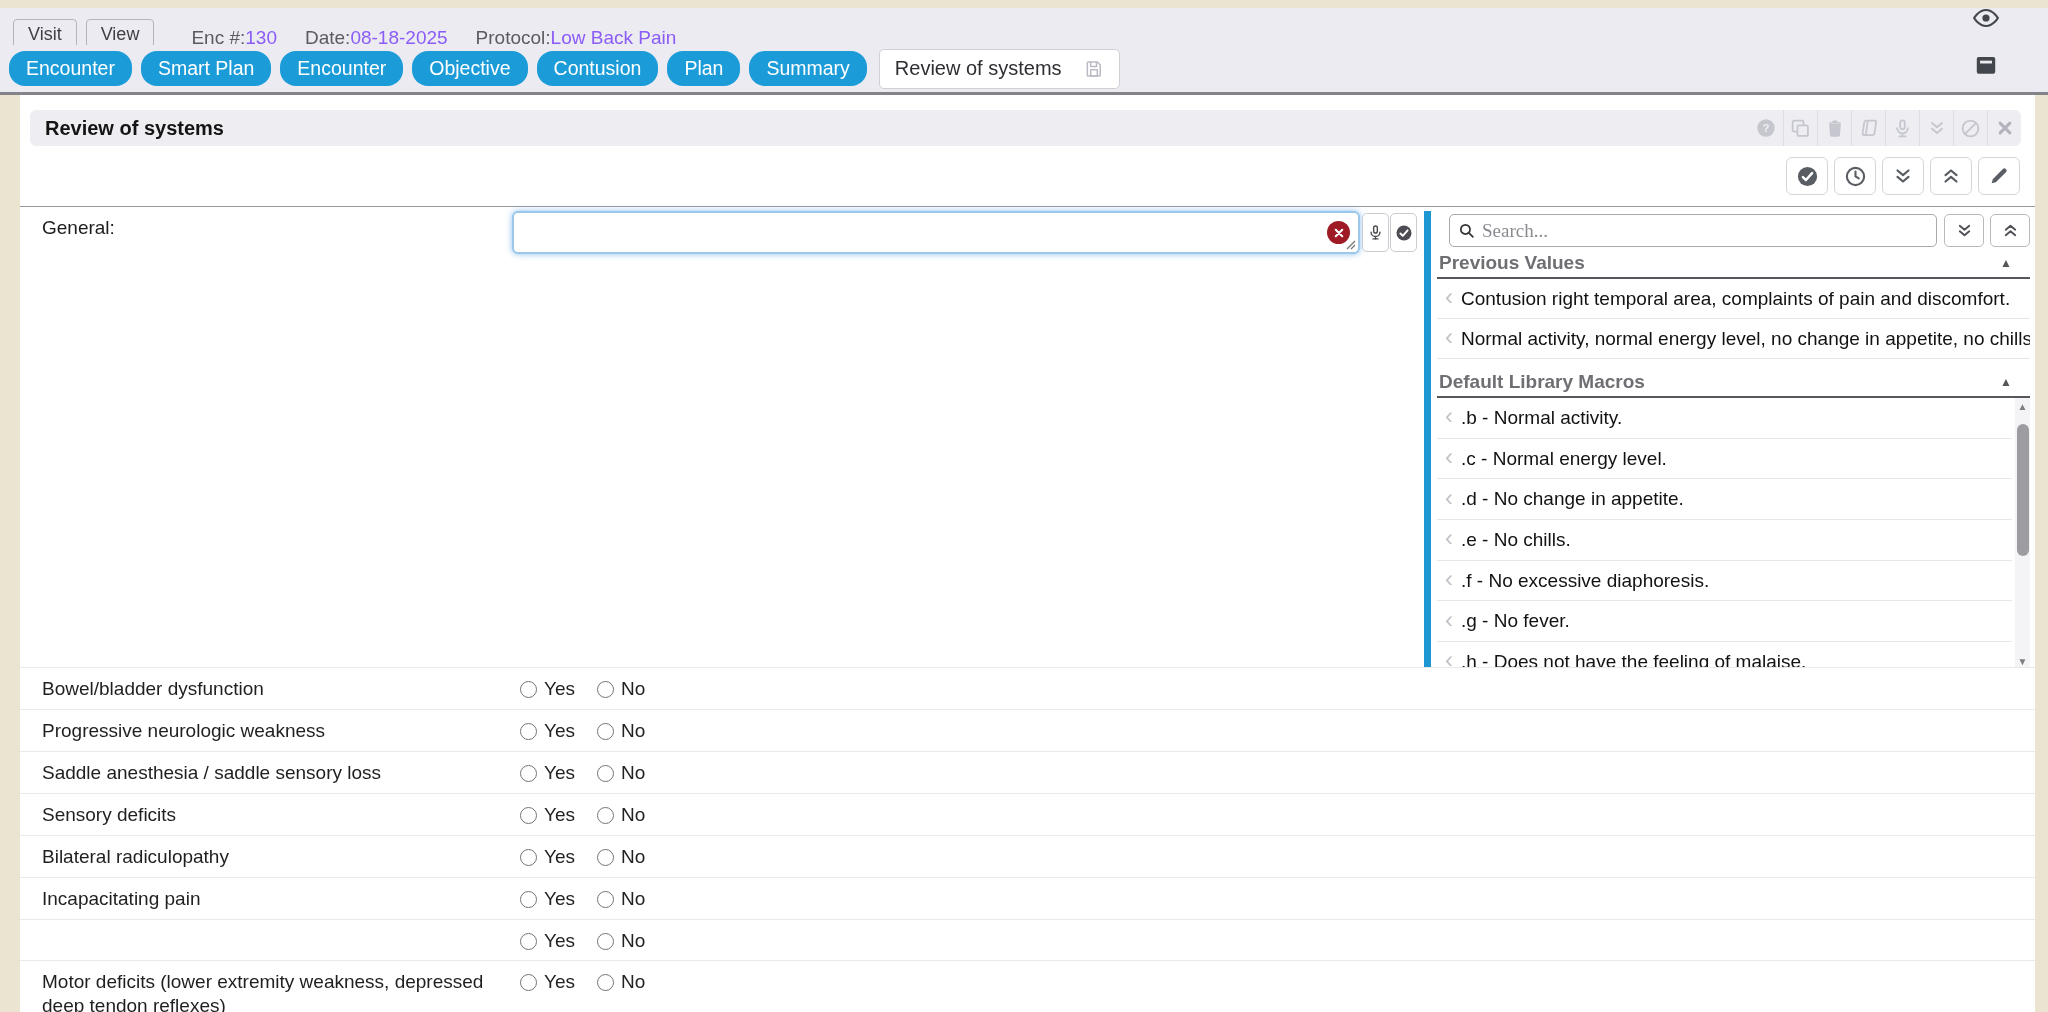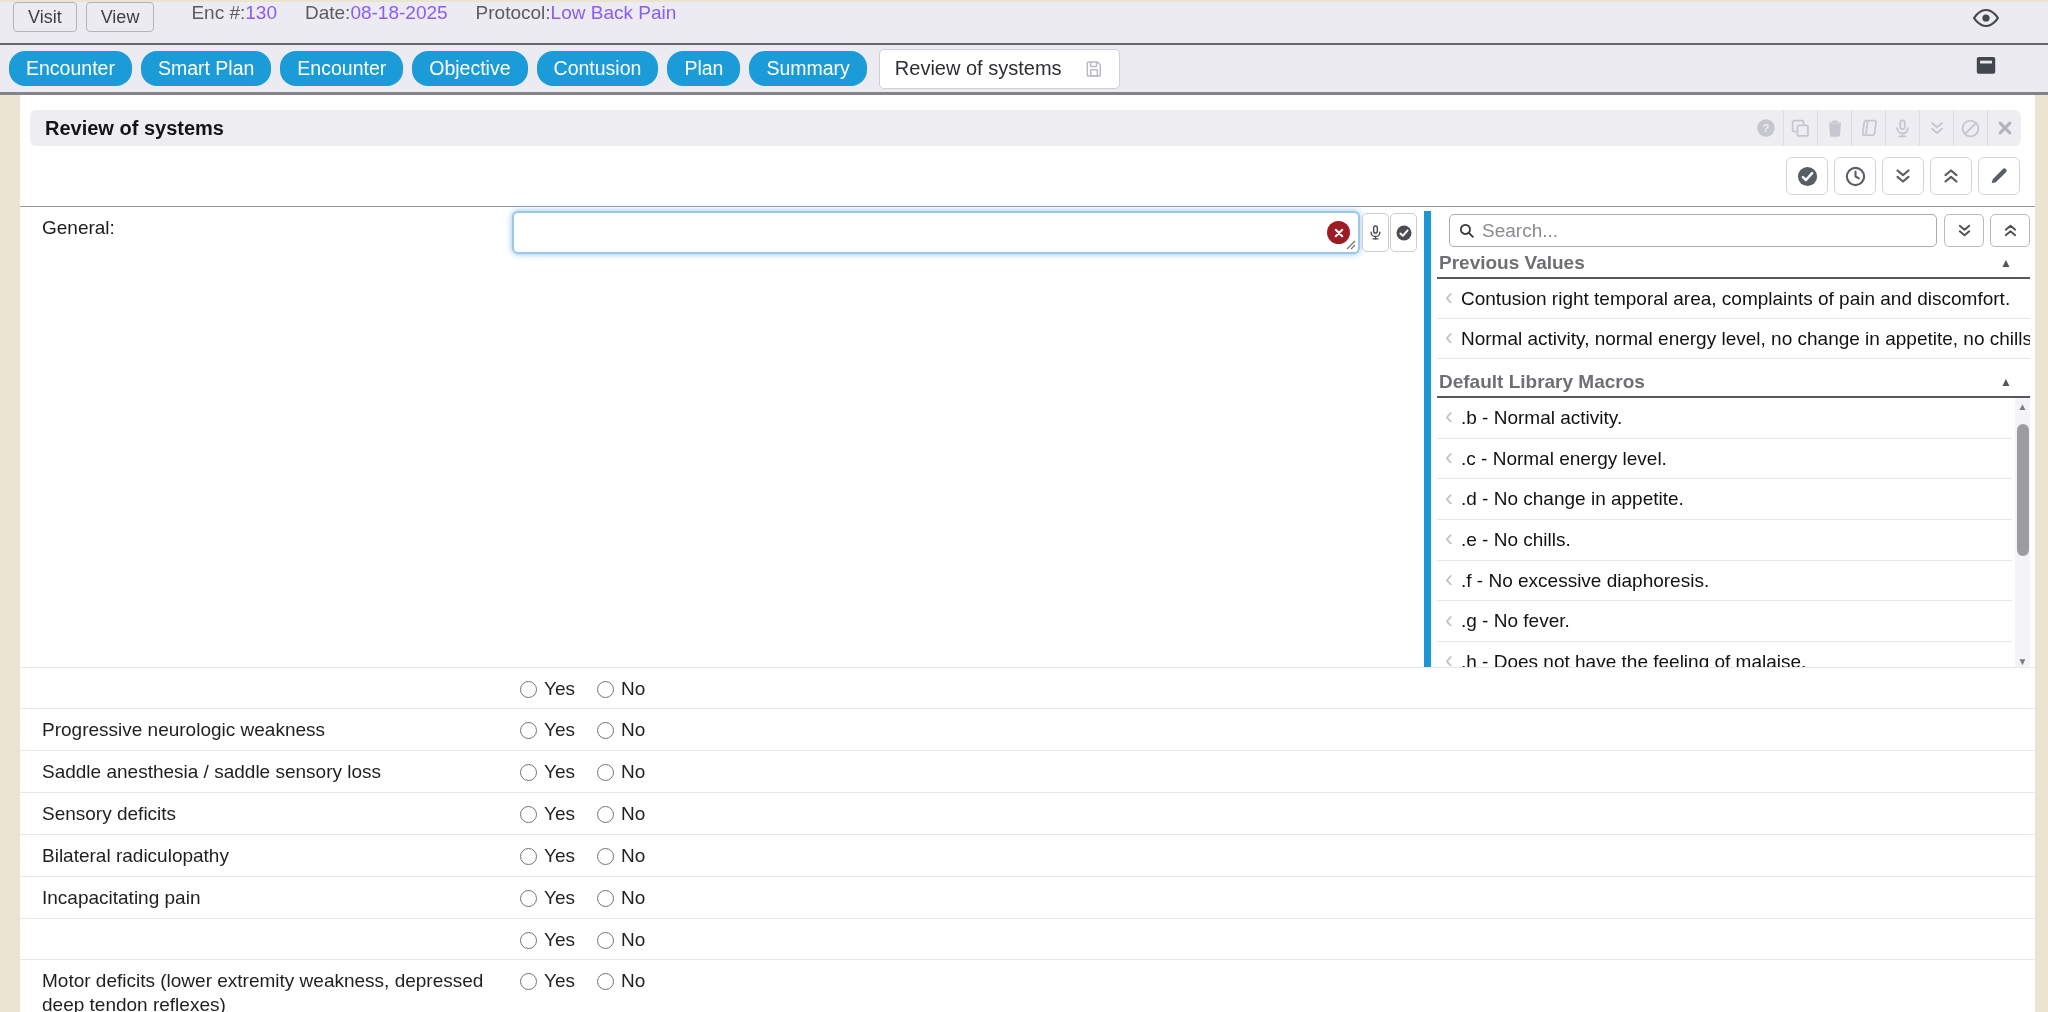--- a/index.html
+++ b/index.html
@@ -9,23 +9,23 @@
     background: #eae4d1;
     font-family: "Liberation Sans", sans-serif;
     overflow: hidden;
     color: #1c1c1c;
   }
   .icon { display:inline-flex; align-items:center; justify-content:center; }
   svg { display:block; }
 
   
   .topbar {
-    position:absolute; top:2px; left:0; width:2048px; height:43px;
+    position:absolute; top:8px; left:0; width:2048px; height:43px;
     background:#ebebf1; border-bottom:2px solid #63666b;
-    display:flex; align-items:flex-start; padding-left:13px;
+    display:flex; align-items:flex-end; padding-left:13px;
   }
   .btn-outline {
     height:30px; padding:0 14px; margin-right:9px;
     background:transparent; border:1px solid #b4b4bc; border-radius:4px;
     color:#3f3f44; font-size:18px; display:inline-flex; align-items:center; cursor:pointer;
   }
   .meta { margin-left:28px; font-size:19px; display:inline-flex; }
   .meta .lbl { color:#5b5b61; }
   .meta .val { color:#8b5cf6; }
 
@@ -101,21 +101,21 @@
 
   
   .side-panel { position:absolute; left:1417px; top:116px; width:593px; height:457px; overflow:hidden; }
   .search-row { margin-top:3px; display:flex; align-items:center; height:33px; }
   .search-box {
     margin-left:12px; width:488px; height:33px; border:1px solid #a9a9b0; border-radius:5px;
     display:flex; align-items:center; gap:7px; padding:0 8px; background:#fff; color:#333;
   }
   .search-box input {
     flex:1; border:none; outline:none; font-size:19px; color:#8b5cf6;
-    font-family:Liberation Sans, sans-serif; background:transparent;
+    font-family:Liberation Serif, serif; background:transparent;
   }
   .search-box input::placeholder { color:#8a8a90; }
   .pchev {
     width:40px; height:33px; background:#fff; border:1px solid #b9b9c0; border-radius:5px;
     display:flex; align-items:center; justify-content:center; color:#505056; cursor:pointer;
   }
   .pchev.down { margin-left:7px; } .pchev.up { margin-left:6px; }
   .sec-head {
     margin-top:2px; height:30px; border-bottom:2px solid #56565c;
     display:flex; align-items:center; padding:0 18px 0 2px;
@@ -459,20 +459,21 @@
       <div class="scrollbar">
         <span class="scroll-arrow">▲</span>
         <span class="scroll-thumb"></span>
         <span class="scroll-arrow">▼</span>
       </div>
     </div>
   </div>
 
   <div class="questions">
     <div class="q-row">
+      <span class="q-label">Bowel/bladder dysfunction</span>
       <span class="q-opts">
         <span class="yes-group">
             <span class="radio"></span>
             <span class="opt-label">Yes</span>
           </span>
         <span class="no-group">
             <span class="radio"></span>
             <span class="opt-label">No</span>
           </span>
       </span>

